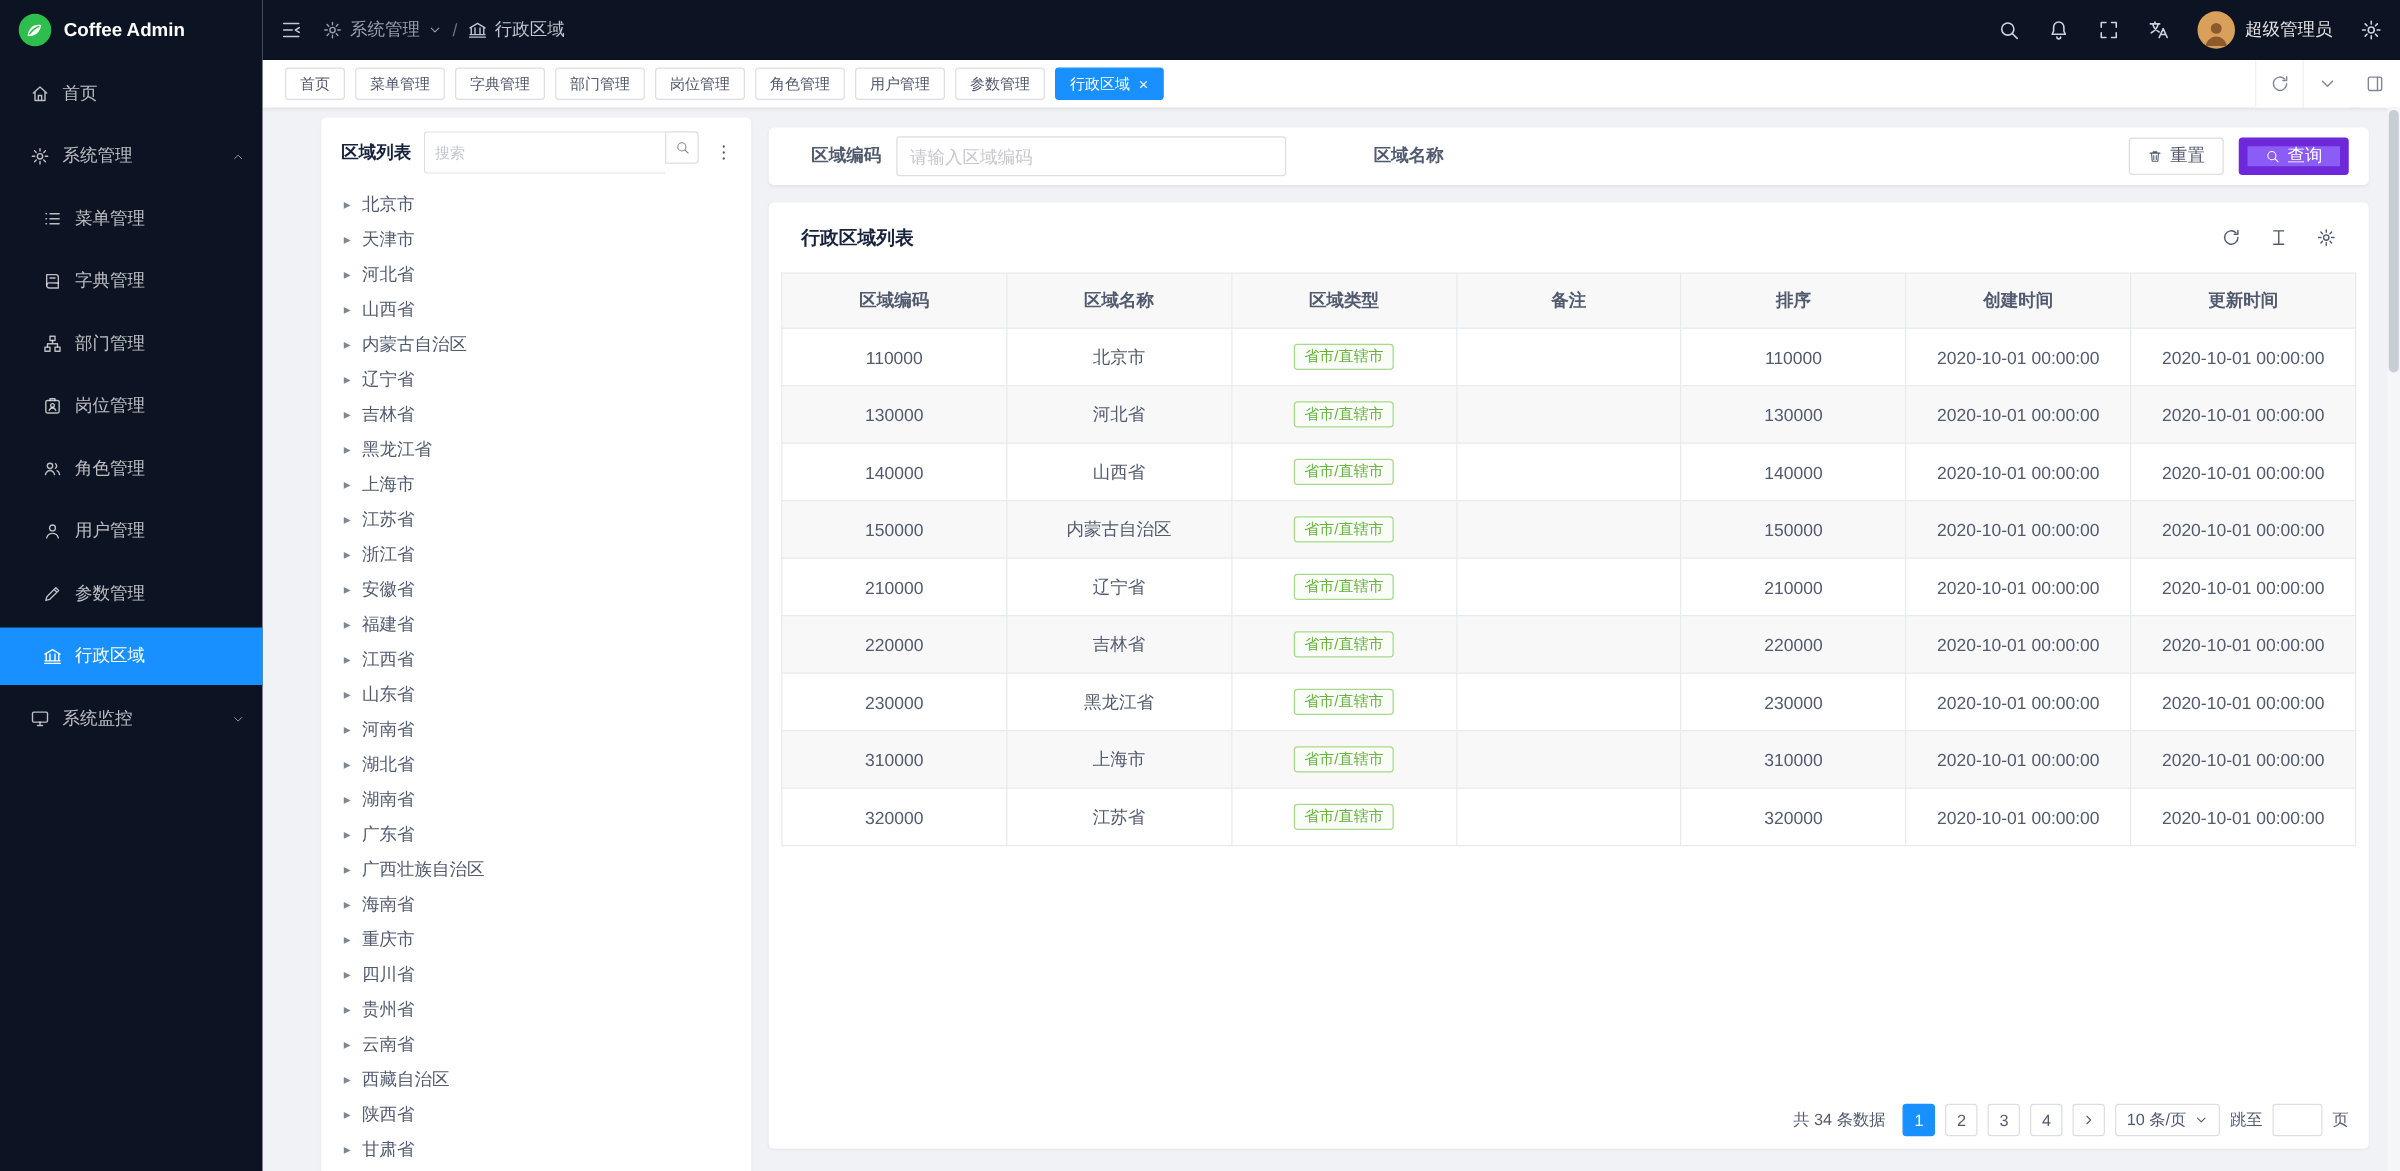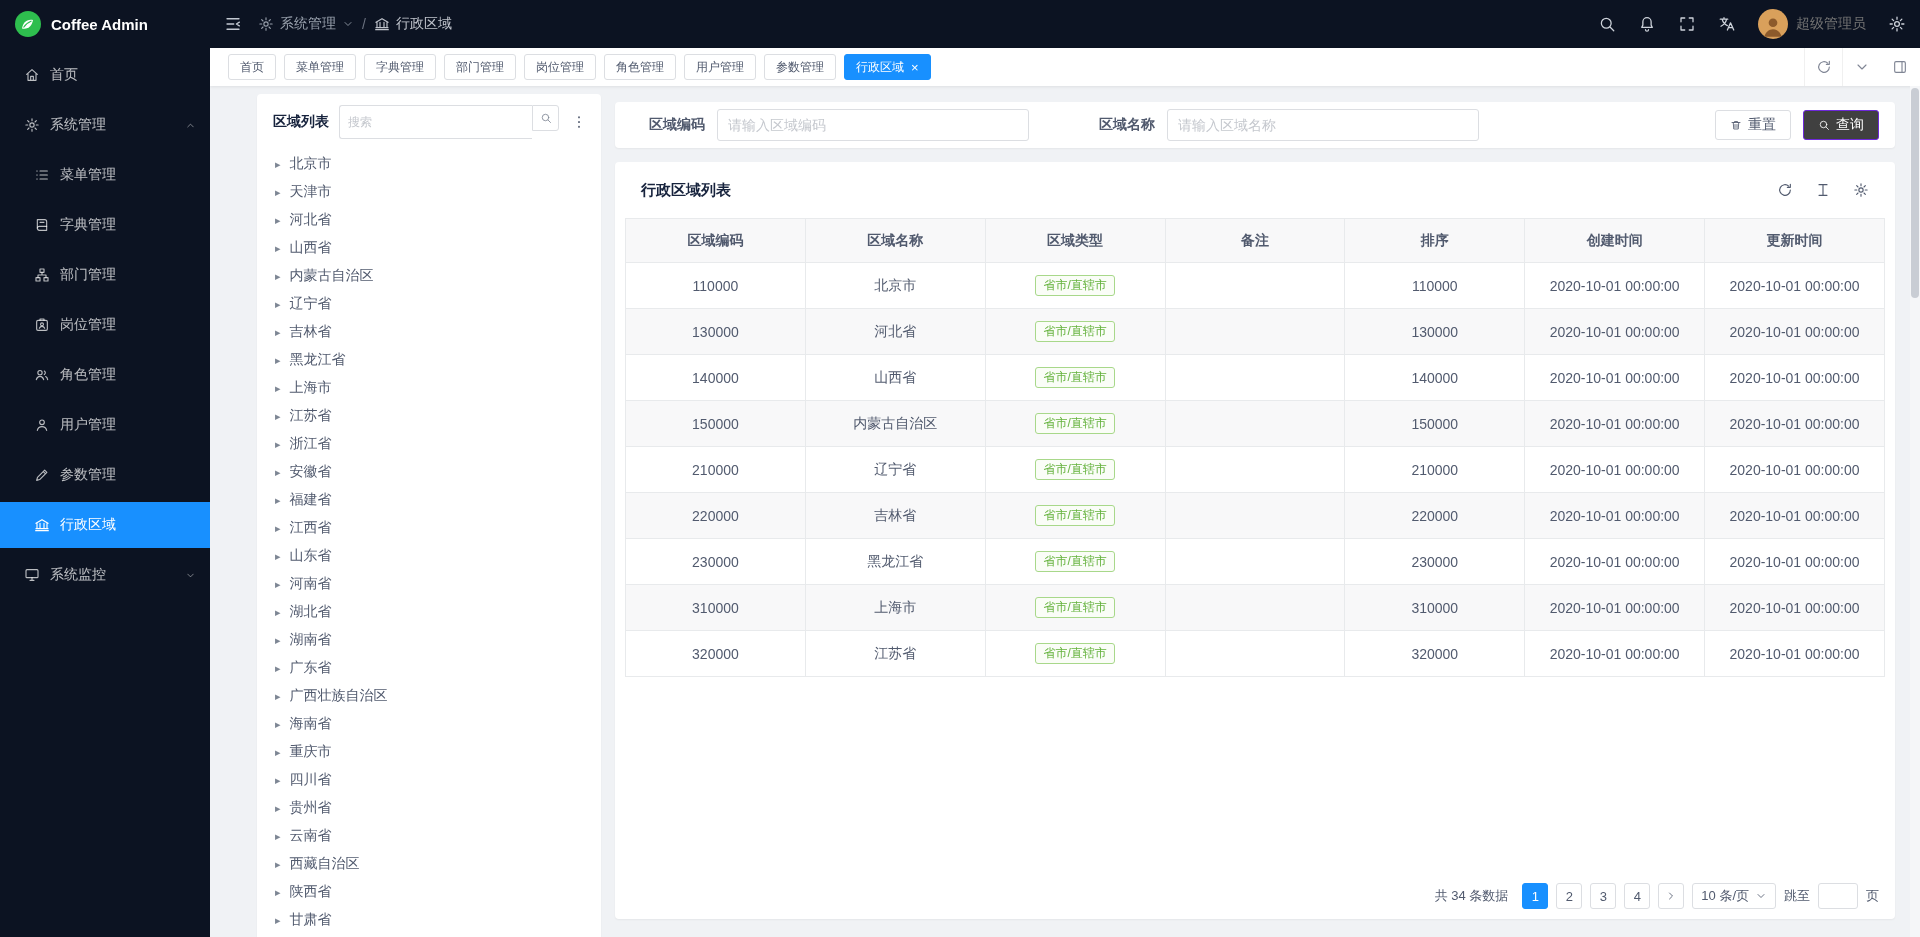--- a/index.html
+++ b/index.html
@@ -32,21 +32,21 @@
   .fold-btn { color:#c3c9d2; background:none; border:none; display:flex; }
   .breadcrumb { display:flex; align-items:center; gap:8px; margin-left:16px; }
   .crumb { display:flex; align-items:center; gap:6px; }
   .crumb-text { white-space:nowrap; }
   .crumb.last { color:#c0c4cc; }
   .crumb-sep { color:#6b7280; }
   .header-right { margin-left:auto; display:flex; align-items:center; gap:22px; color:#ced3db; }
   .hicon-btn { background:none; border:none; color:#ced3db; display:flex; }
   .user-chip { display:flex; align-items:center; gap:8px; cursor:pointer; }
   .avatar { width:30px; height:30px; border-radius:50%; background:#d9a05b; overflow:hidden; display:flex; align-items:flex-end; justify-content:center; }
-  .user-name { color:#737373; white-space:nowrap;font-family:Liberation Serif, serif; }
+  .user-name { color:#e5e5e5; white-space:nowrap;font-family:Liberation Serif, serif; }
 
   
   .tabbar { position:absolute; left:210px; right:0; top:48px; height:38px; background:#fff; box-shadow:0 1px 3px rgba(0,0,0,.08); display:flex; align-items:center; padding-left:18px; z-index:2; }
   .tabs { display:flex; gap:8px; margin-right:8px; }
   .tab { height:26px; padding:0 11px; background:#fff; border:1px solid #dcdee2; border-radius:3px; font-size:12px; color:#515a6e; display:flex; align-items:center; gap:7px; white-space:nowrap; }
   .tab.active { background:#1890ff; border-color:#1890ff; color:#fff; }
   .tab-close { font-size:13px; line-height:1; cursor:pointer; }
   .tab-tools { position:absolute; right:40px; top:0; height:38px; display:flex; }
   .tool-btn { width:38px; height:38px; border:none; border-left:1px solid #f0f0f0; background:#fff; color:#808695; display:flex; align-items:center; justify-content:center; }
   .tab-extra { position:absolute; right:8px; top:0; height:38px; display:flex; align-items:center; color:#808695; background:#fff; border:none; padding:0 4px; }
@@ -71,21 +71,21 @@
   
   .right-col { position:absolute; left:368px; top:16px; right:25px; }
   .filter-card { height:46px; display:flex; align-items:center; padding:0 16px 0 34px; }
   .f-group { display:flex; align-items:center; }
   .f-group.first { margin-right:70px; }
   .f-label { font-weight:600; color:#515a6e; margin-right:12px; white-space:nowrap; }
   .f-input { width:312px; height:32px; border:1px solid #dcdee2; border-radius:3px; padding:0 10px; font-size:14px; color:#b91c1c; }
   .filter-actions { margin-left:auto; display:flex; gap:12px; }
   .btn { height:30px; border-radius:3px; display:flex; align-items:center; gap:6px; padding:0 14px; font-size:14px; white-space:nowrap; }
   .btn-reset { background:#fff; border:1px solid #dcdee2; color:#515a6e; }
-  .btn-primary { background:#404040; border:1px solid #6d28d9; color:#fff; }
+  .btn-primary { background:#8b5cf6; border:7px solid #6d28d9; color:#fff; }
 
   
   .table-card { margin-top:14px; height:757px; position:relative; }
   .table-head { height:56px; display:flex; align-items:center; padding:0 26px; }
   .table-title { font-weight:bold; font-size:15px; color:#17233d; }
   .table-tools { margin-left:auto; display:flex; gap:22px; color:#515a6e; }
   .ticon-btn { background:none; border:none; color:#515a6e; display:flex; }
   table.grid { width:calc(100% - 20px); margin:0 10px; border-collapse:collapse; table-layout:fixed; }
   .grid th, .grid td { border:1px solid #e8eaec; text-align:center; }
   .grid th { background:#f8f8f9; height:44px; font-weight:bold; color:#515a6e; font-size:14px; }
@@ -529,21 +529,20 @@
 
   <div class="right-col">
 
     <section class="card filter-card">
       <div class="f-group first">
         <span class="f-label">区域编码</span>
         <input class="f-input" placeholder="请输入区域编码" style="">
       </div>
       <div class="f-group">
         <span class="f-label">区域名称</span>
-        <input class="f-input" placeholder="请输入区域名称" style="">
       </div>
       <div class="filter-actions">
         <button class="btn btn-reset">
           <svg class="ic sm">
               <use href="#i-trash"></use>
             </svg>
           <span>重置</span>
         </button>
         <button class="btn btn-primary">
           <svg class="ic sm">

